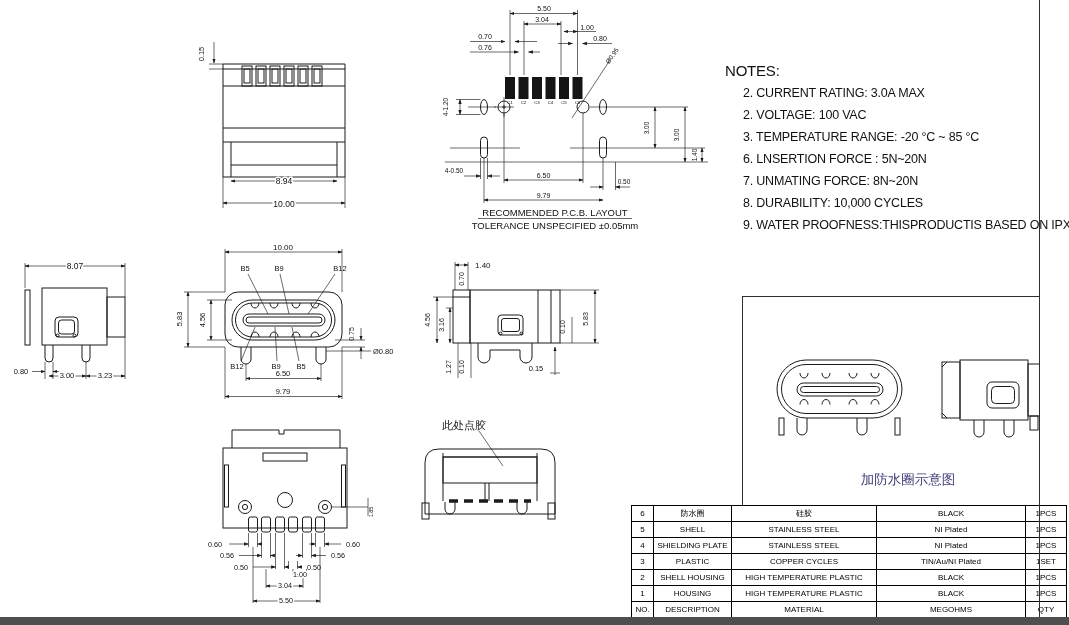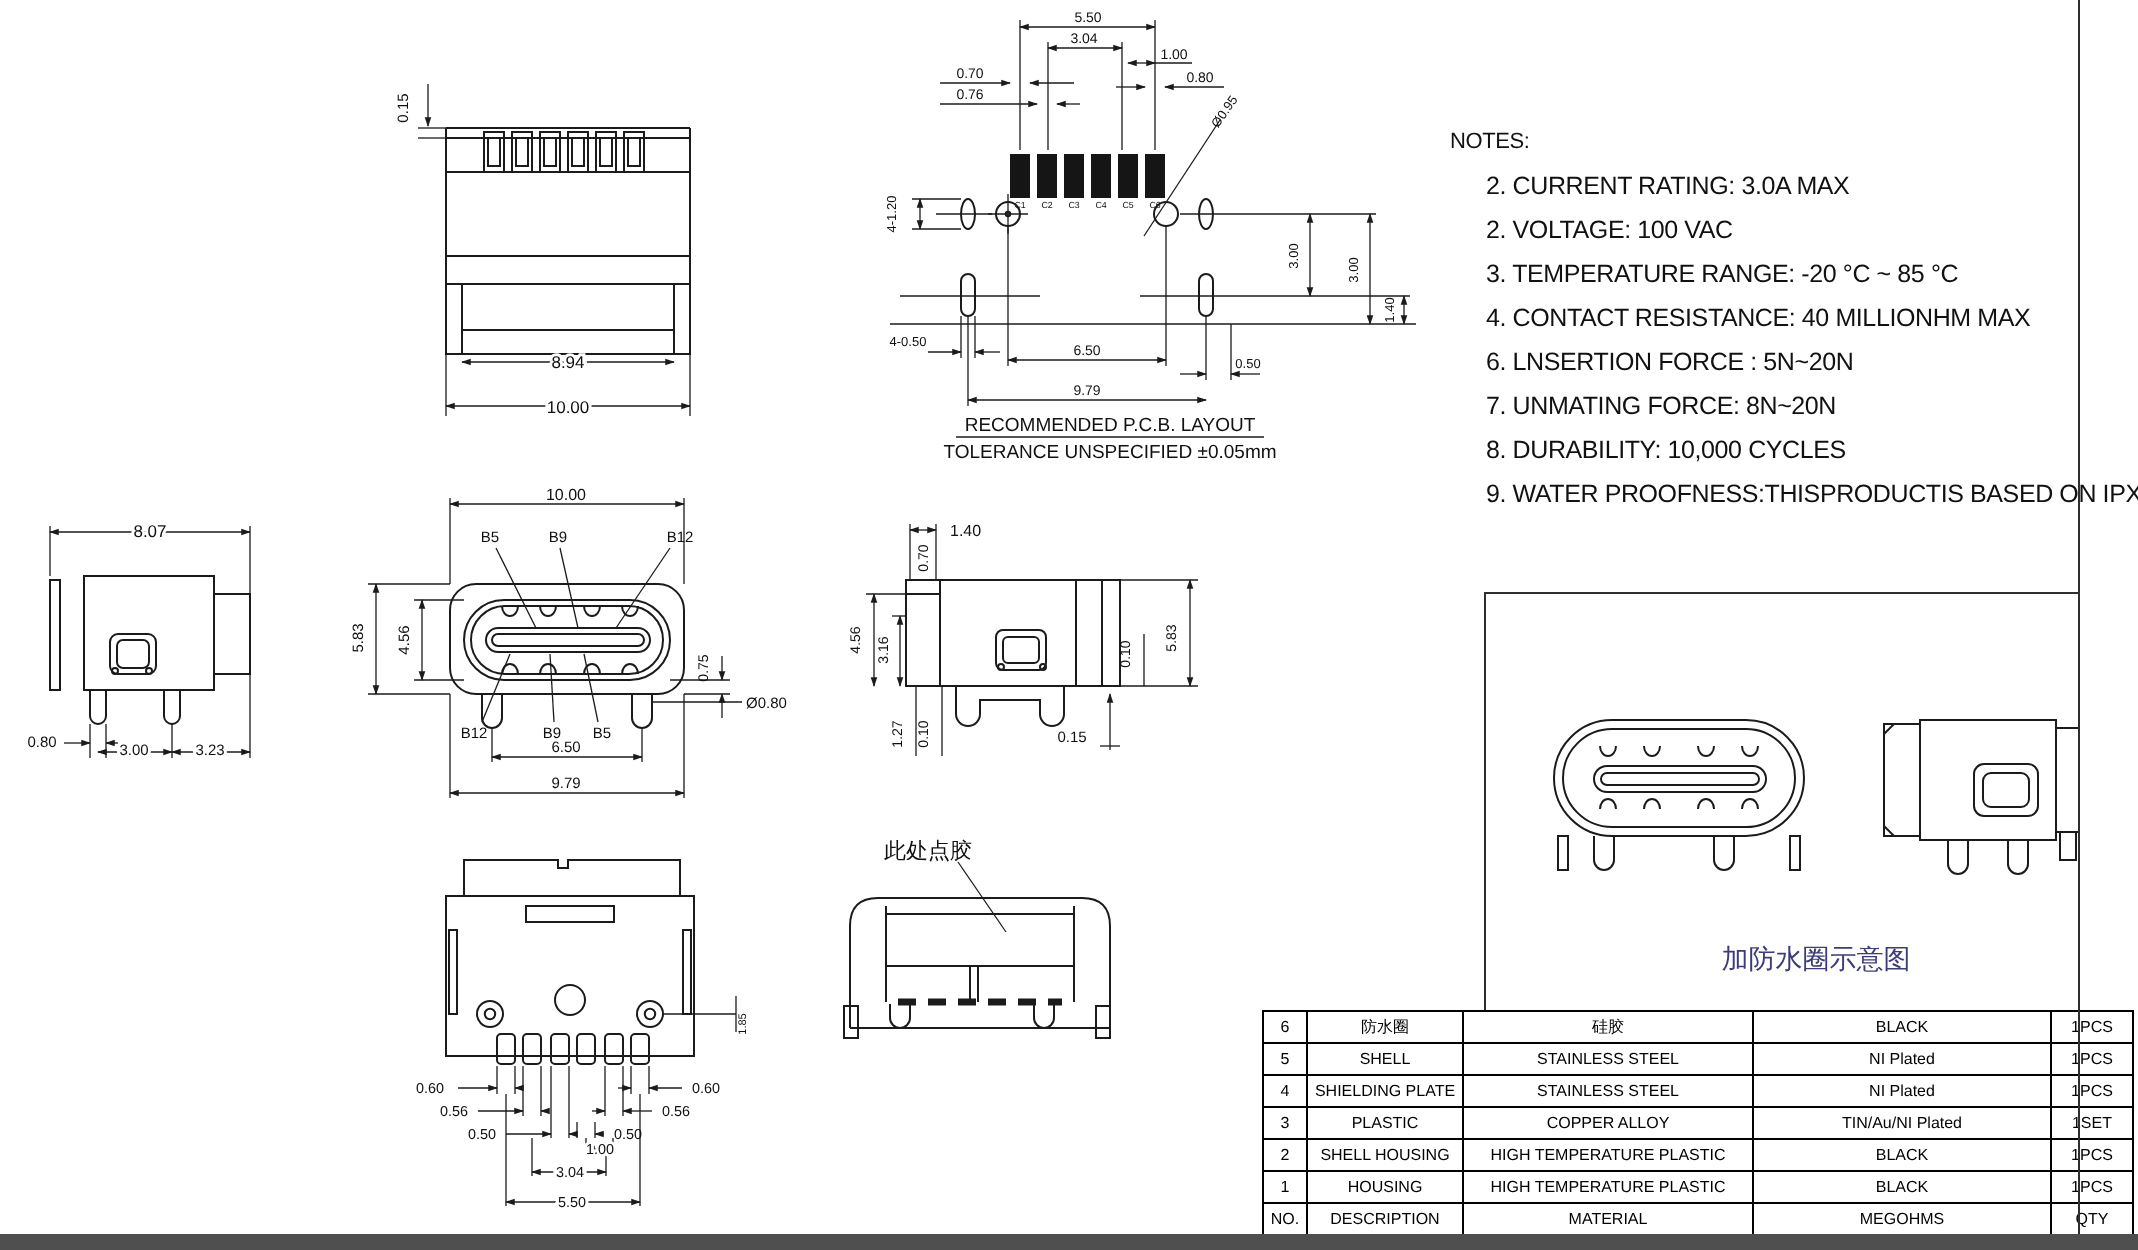--- a/index.html
+++ b/index.html
@@ -6,21 +6,21 @@
   body{width:1069px;height:625px;position:relative;overflow:hidden;
        font-family:"Liberation Sans",sans-serif;color:#111}
   .view{position:absolute}
   svg text{fill:#111;font-family:"Liberation Sans",sans-serif}
   svg .o *, svg path.o, svg rect.o, svg line.o, svg circle.o, svg ellipse.o{
        fill:none;stroke:#1b1b1b;stroke-width:1}
   svg .t *, svg line.t, svg path.t{fill:none;stroke:#1b1b1b;stroke-width:.65}
   svg .hl{paint-order:stroke;stroke:#fff;stroke-width:3px}
   #notes{position:absolute;left:725px;top:60px;width:320px;font-size:12.5px;
          letter-spacing:-.2px;line-height:22px;white-space:nowrap}
-  #notes .n-title,#notes .n-sub{font-size:11px}
+  #notes .n-title,#notes .n-sub{font-size:15px}
   #notes .n-sub{padding-left:6px}
   #notes .n-item{padding-left:18px}
   #bom{position:absolute;left:631px;top:505px;width:435px;border-collapse:collapse;
        table-layout:fixed;font-size:8px;text-align:center;color:#000}
   #bom td{border:1px solid #000;padding:0;height:15px;overflow:hidden;white-space:nowrap}
   .ln{position:absolute;background:#2e2e2e}
   #bottom-strip{position:absolute;left:0;top:617px;width:1069px;height:8px;background:#4f4f4f}
 </style>
 </head>
 <body>
@@ -170,21 +170,20 @@
   </g>
   <text x="115" y="215.5" font-size="9.5" text-anchor="middle">RECOMMENDED   P.C.B.  LAYOUT</text>
   <text x="115" y="229" font-size="9.5" text-anchor="middle">TOLERANCE  UNSPECIFIED  ±0.05mm</text>
 </svg>
 
 <div id="notes">
   <div class="n-title">NOTES:</div>
   <div class="n-item">2. CURRENT RATING: 3.0A MAX</div>
   <div class="n-item">2. VOLTAGE: 100 VAC</div>
   <div class="n-item">3. TEMPERATURE RANGE: -20 °C ~ 85 °C</div>
-  <div class="n-item">4. CONTACT RESISTANCE: 40 MILLIONHM MAX</div>
   <div class="n-item">6. LNSERTION FORCE : 5N~20N</div>
   <div class="n-item">7. UNMATING FORCE: 8N~20N</div>
   <div class="n-item">8. DURABILITY:  10,000 CYCLES</div>
   <div class="n-item">9. WATER PROOFNESS:THISPRODUCTIS BASED ON IPX7.</div>
 </div>
 
 <svg class="view" style="left:10px;top:255px" width="160" height="135" viewBox="0 0 160 135">
   <g class="o">
     <rect x="32" y="33" width="65" height="57"></rect>
     <rect x="15" y="35" width="5" height="55"></rect>
@@ -469,21 +468,21 @@
   <tr>
     <td>4</td>
     <td>SHIELDING  PLATE</td>
     <td>STAINLESS STEEL</td>
     <td>NI  Plated</td>
     <td>1PCS</td>
   </tr>
   <tr>
     <td>3</td>
     <td>PLASTIC</td>
-    <td>COPPER ALLOY</td>
+    <td>COPPER CYCLES</td>
     <td>TIN/Au/NI  Plated</td>
     <td>1SET</td>
   </tr>
   <tr>
     <td>2</td>
     <td>SHELL HOUSING</td>
     <td>HIGH  TEMPERATURE  PLASTIC</td>
     <td>BLACK</td>
     <td>1PCS</td>
   </tr>

